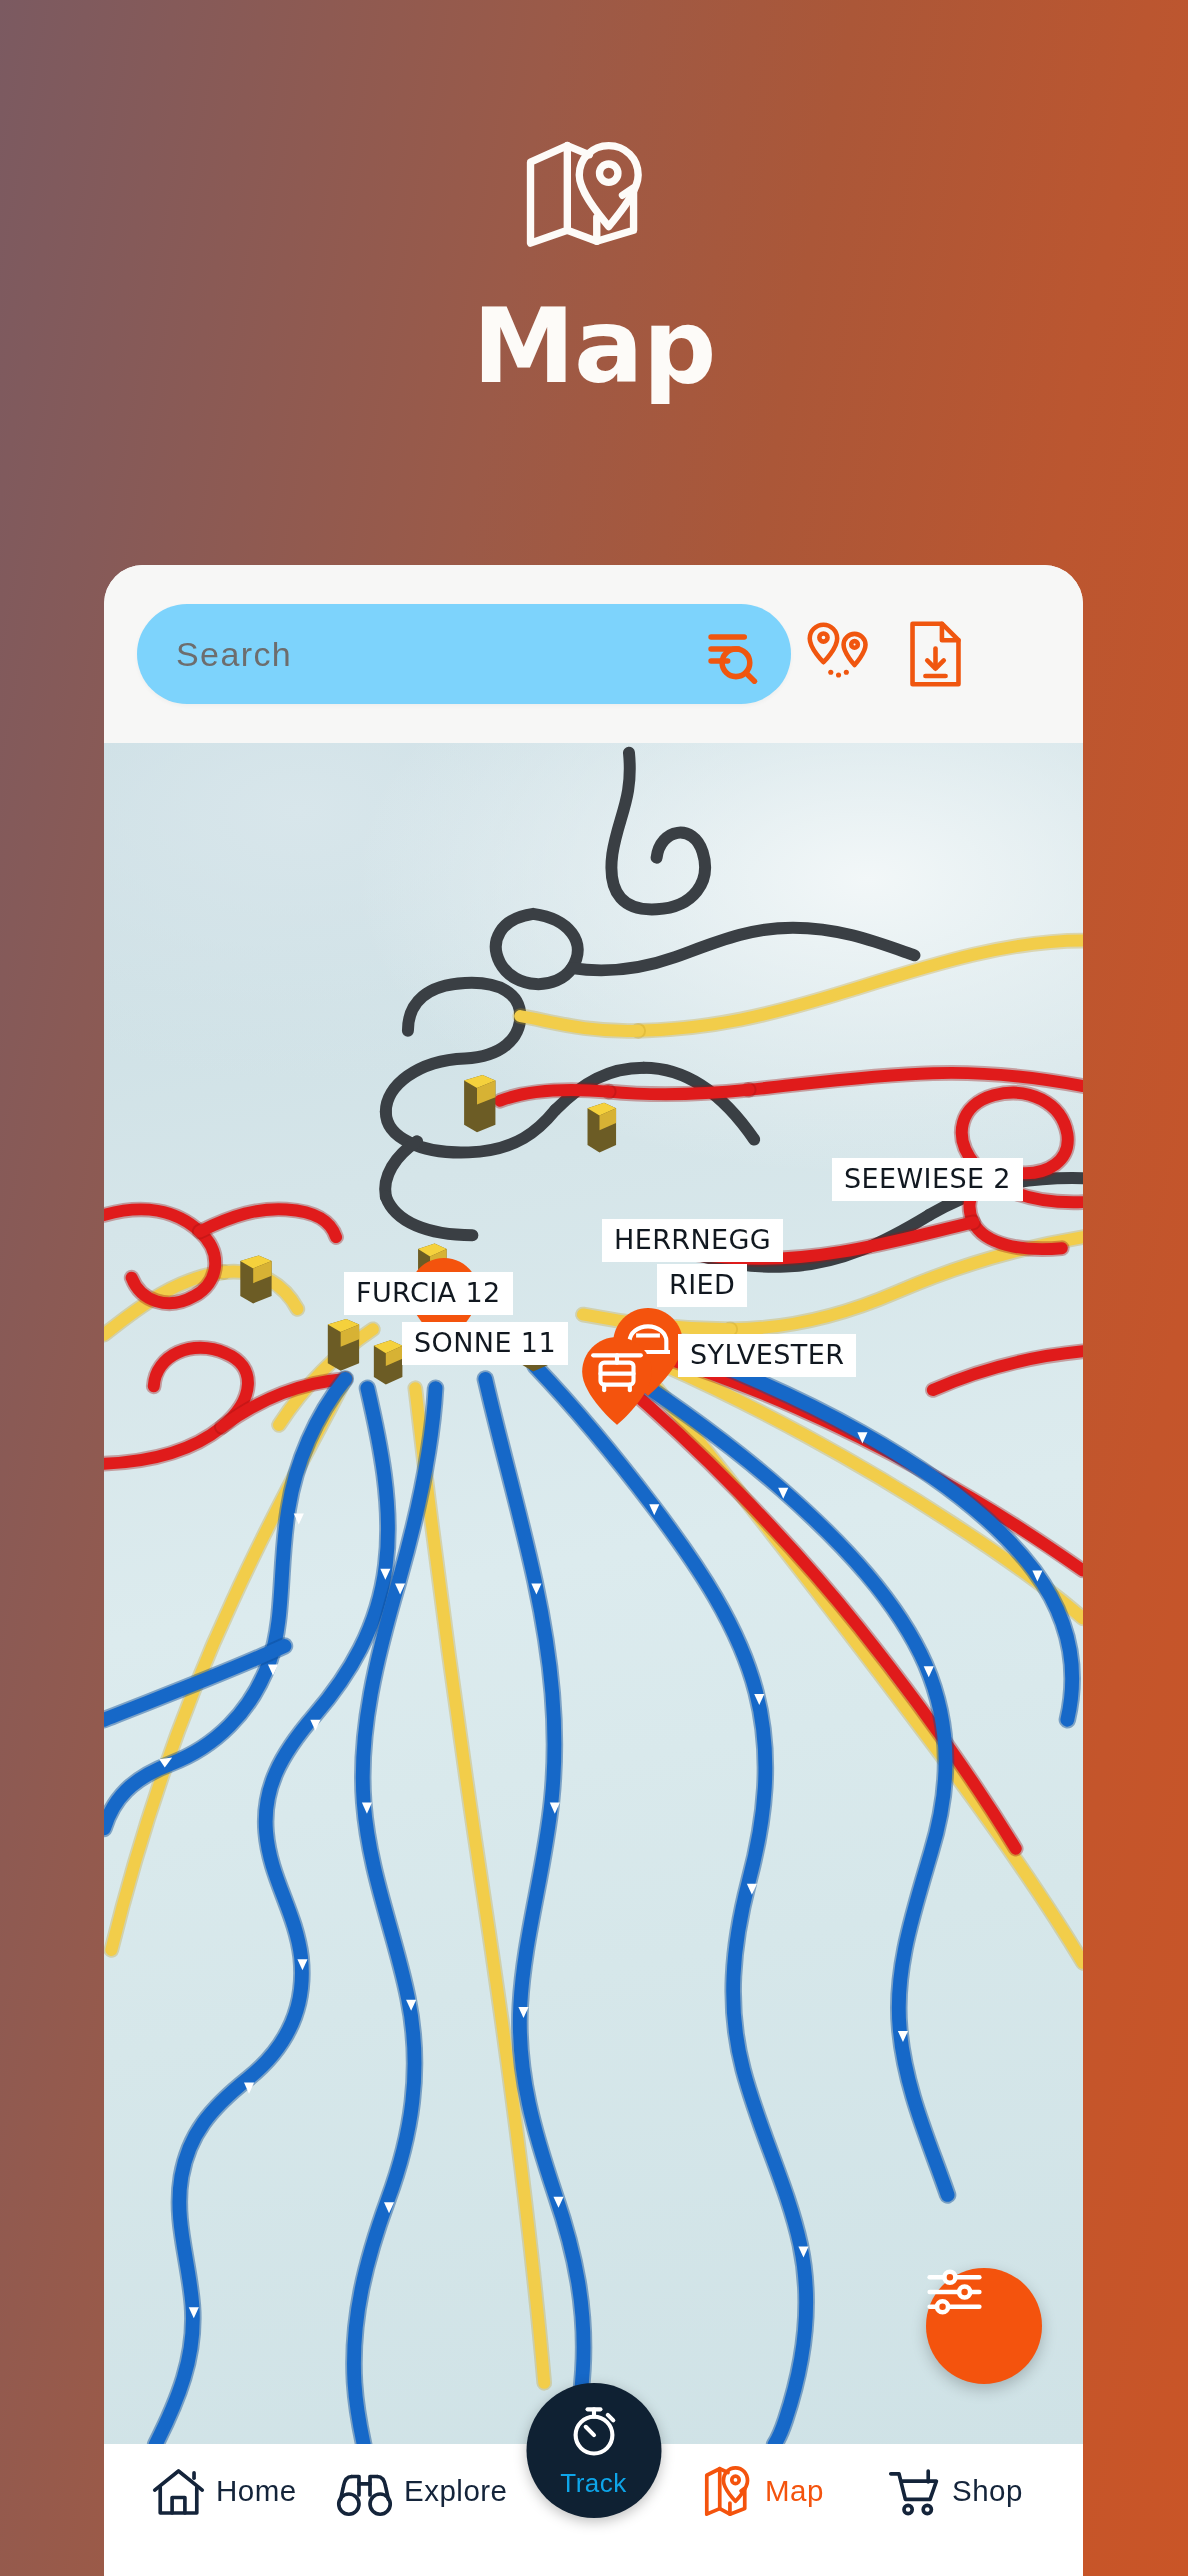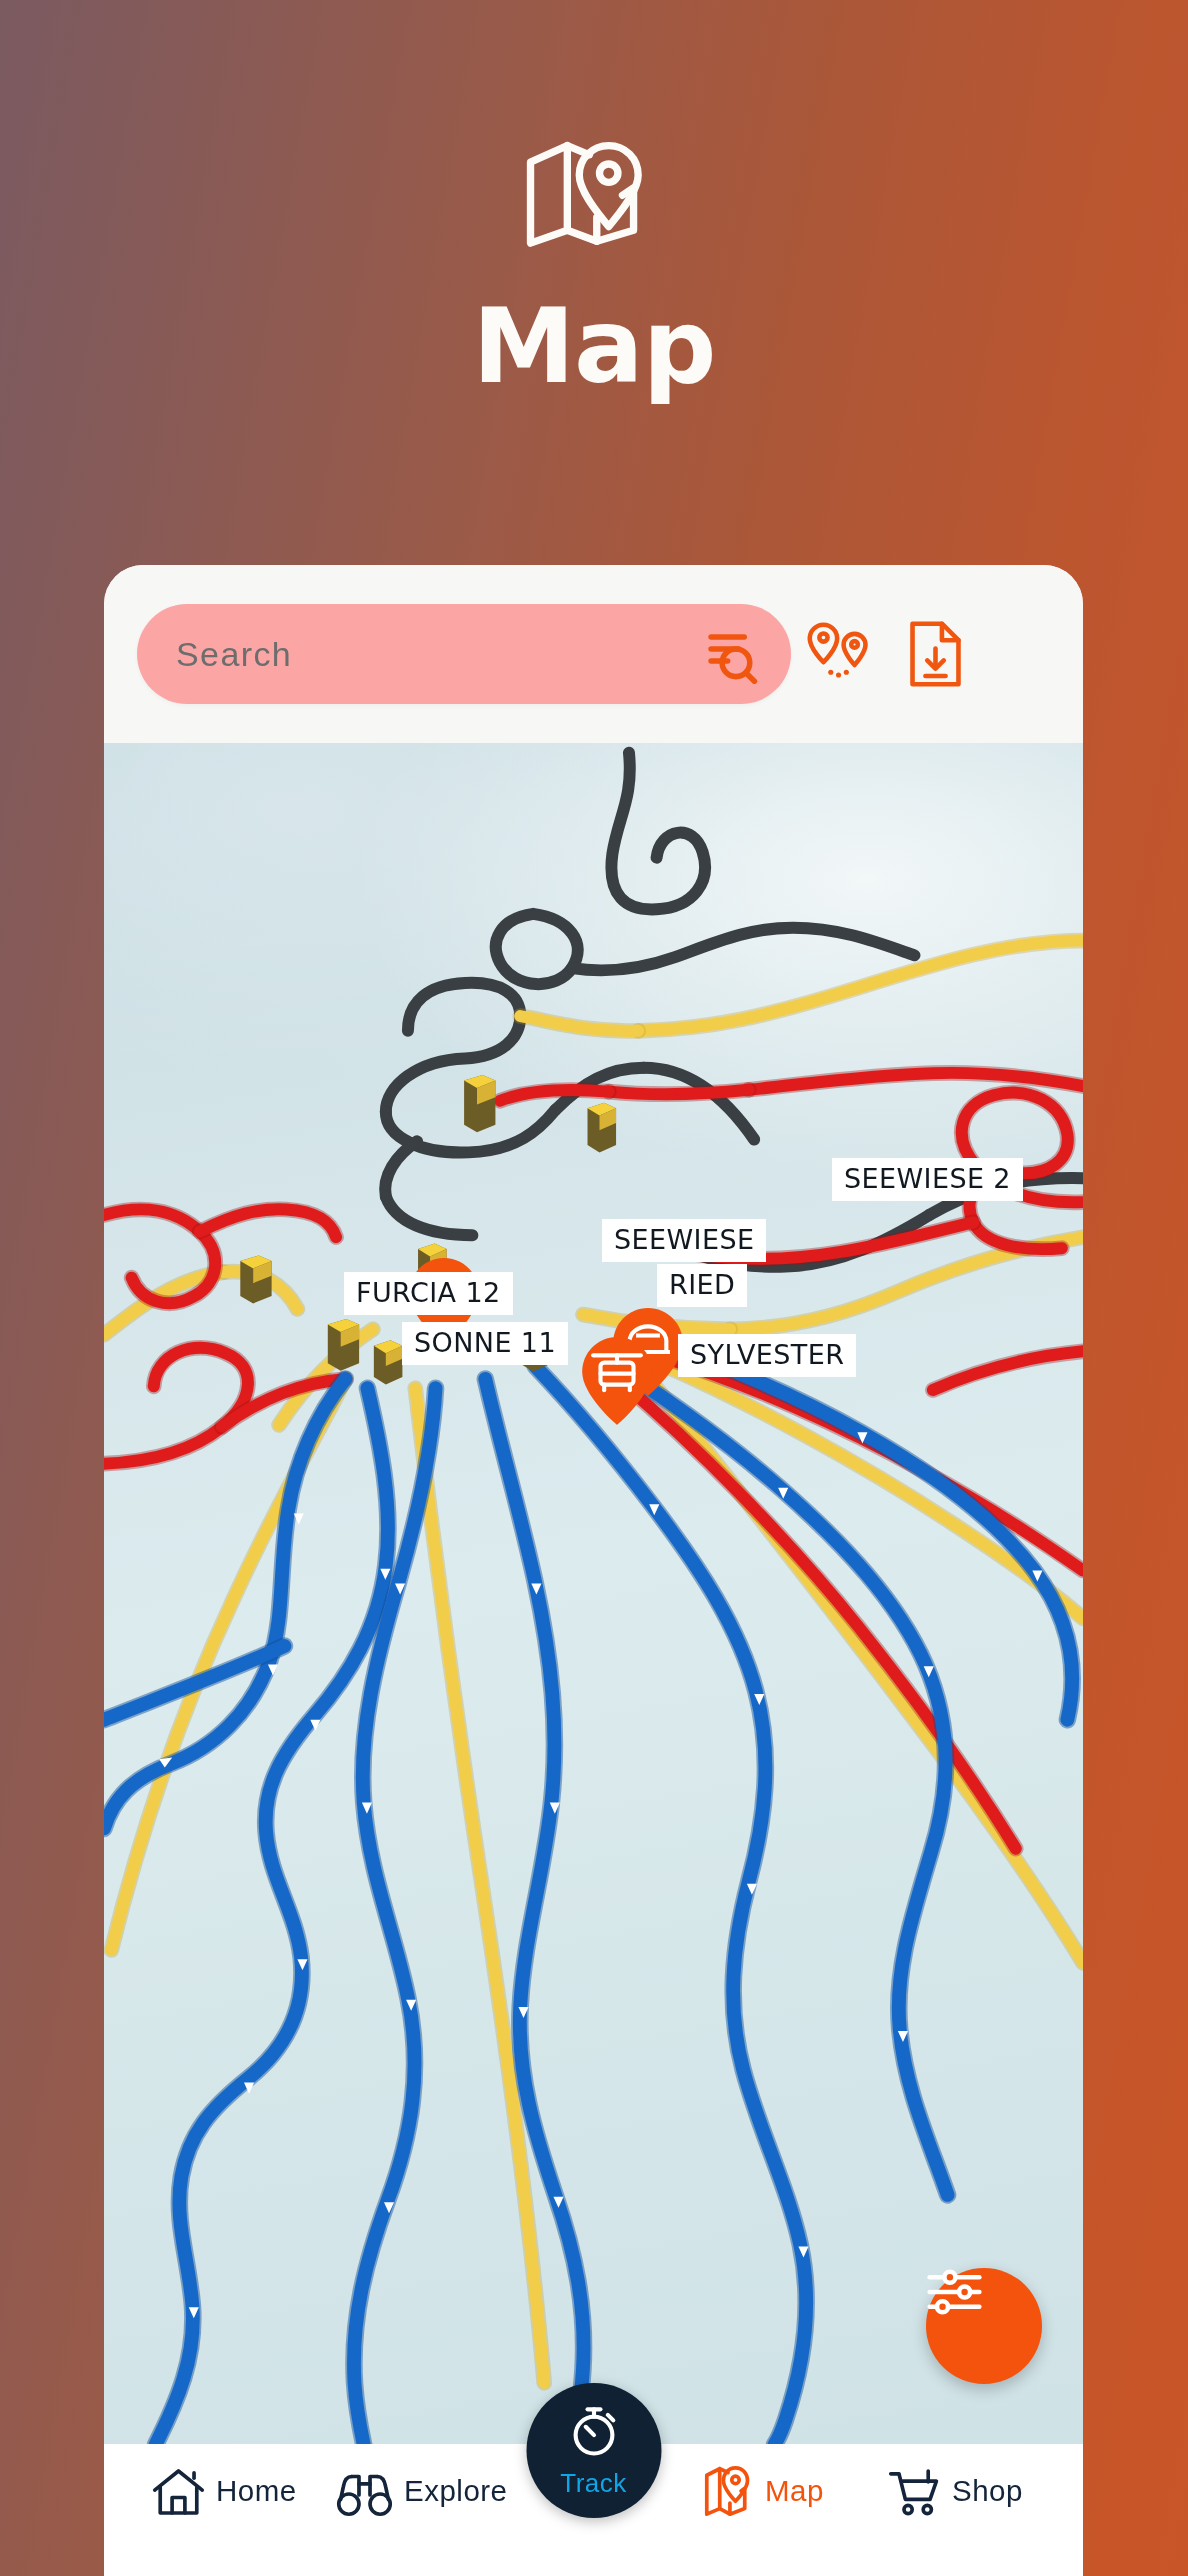--- a/index.html
+++ b/index.html
@@ -45,21 +45,21 @@
   .searchbar {
     position: absolute; top: 0; left: 0; width: 100%; height: 178px;
     background: #f7f7f6;
     display: flex; align-items: center;
     padding: 0 33px;
     gap: 0;
   }
   .search-field {
     flex: 0 0 auto;
     width: 654px; height: 100px;
-    background: #fca5a5;
+    background: #7dd3fc;
     border-radius: 50px;
     display: flex; align-items: center;
     padding: 0 31px 0 39px;
     box-shadow: 0 1.8px 4.6px rgba(0,0,0,0.04);
   }
   .search-input {
     flex: 1; border: none; outline: none; background: transparent;
     font-family: "Liberation Sans", sans-serif;
     font-size: 34px; color: #4a4a4a; letter-spacing: 1.4px;
   }
@@ -412,21 +412,21 @@
           <line x1="38" y1="20" x2="38" y2="28"></line>
           <rect x="20" y="28" width="36" height="24" rx="4"></rect>
           <line x1="20" y1="40" x2="56" y2="40"></line>
           <line x1="24" y1="52" x2="24" y2="58"></line>
           <line x1="52" y1="52" x2="52" y2="58"></line>
         </g>
       </svg>
     </span>
 
     <div class="mlabel" style="left:728px; top:415px;">SEEWIESE 2</div>
-    <div class="mlabel" style="left:498px; top:476px;">SEEWIESE</div>
+    <div class="mlabel" style="left:498px; top:476px;">HERRNEGG</div>
     <div class="mlabel" style="left:553px; top:521px;">RIED</div>
     <div class="mlabel" style="left:240px; top:529px;">FURCIA 12</div>
     <div class="mlabel" style="left:298px; top:579px;">SONNE 11</div>
     <div class="mlabel" style="left:574px; top:591px;">SYLVESTER</div>
 
     <button class="fab">
       <span>
         <svg width="57" height="48" viewBox="0 0 62 52" fill="none" stroke="#ffffff" stroke-width="5" stroke-linecap="round">
           <line x1="4" y1="10" x2="58" y2="10"></line>
           <line x1="4" y1="26" x2="58" y2="26"></line>

